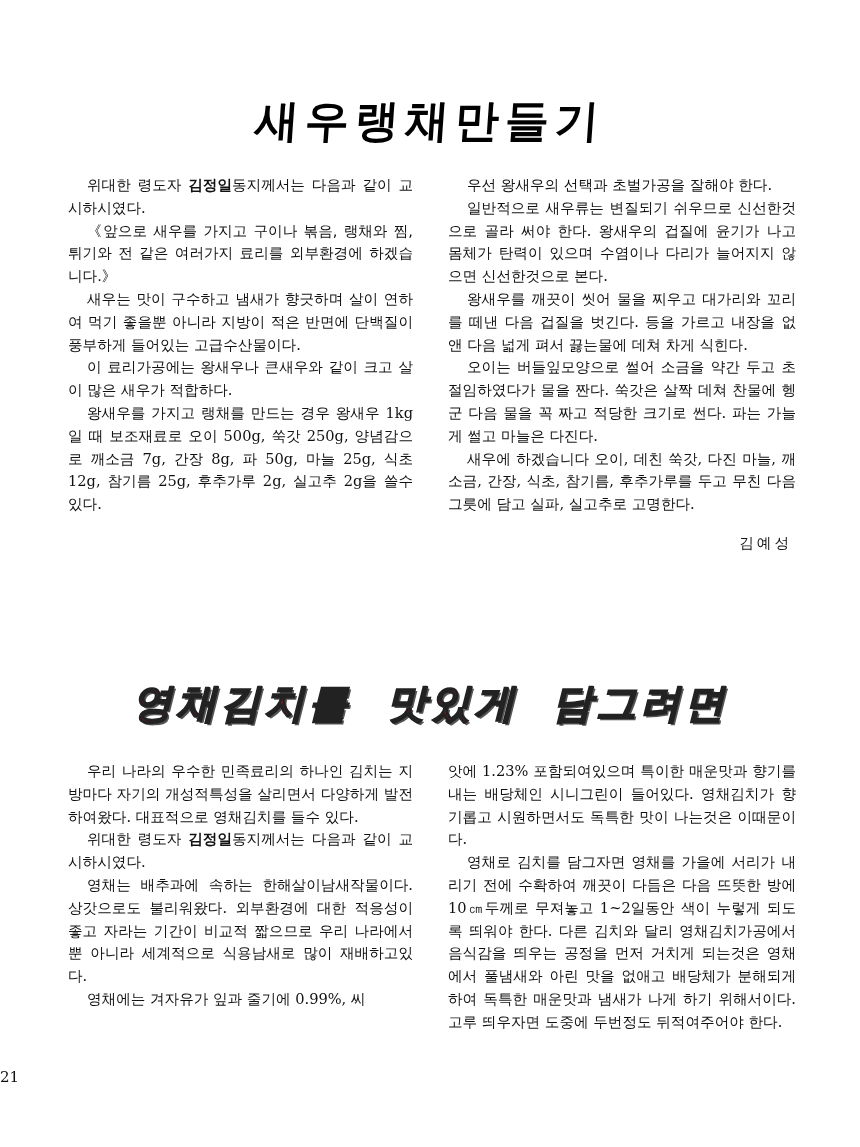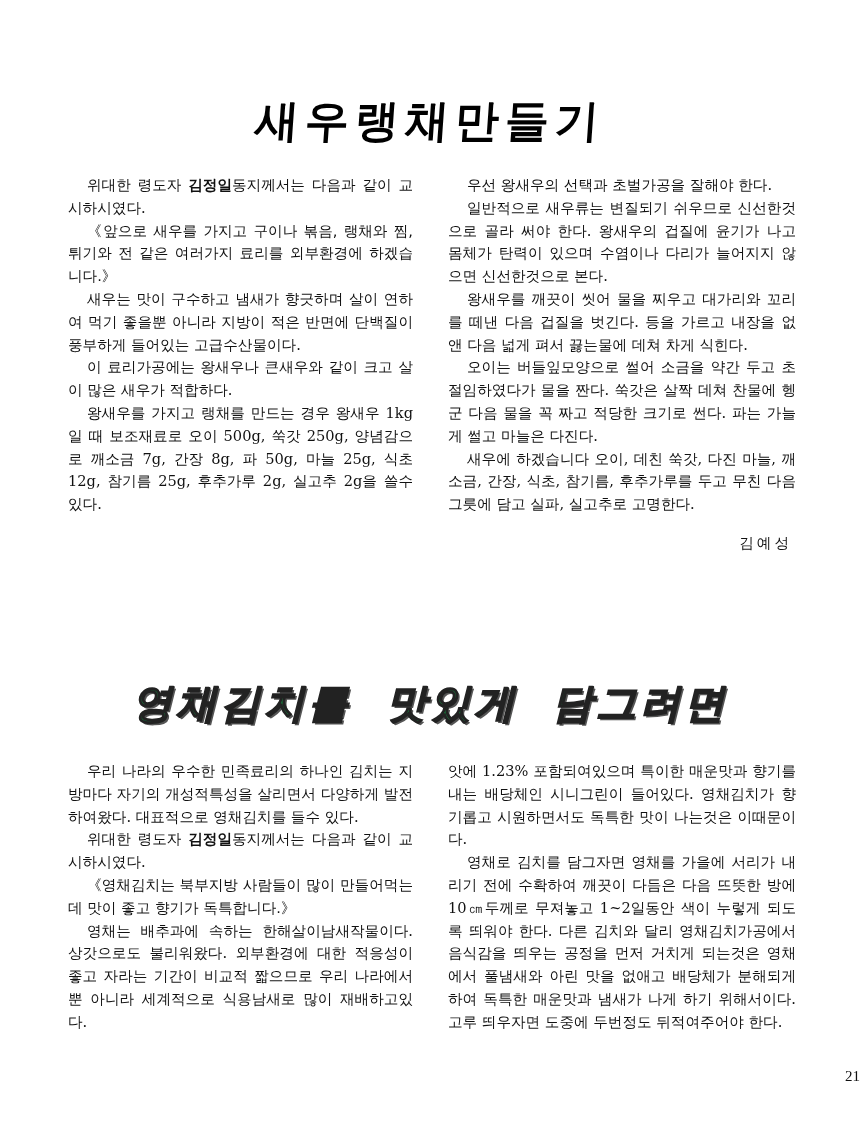--- a/index.html
+++ b/index.html
@@ -3,33 +3,33 @@
 <meta charset="utf-8">
 <style>
   html, body { margin:0; padding:0; background:#ffffff; }
   body { width:860px; height:1147px; position:relative; overflow:hidden;
          font-family:"DejaVu Serif","Liberation Serif",serif; color:#111; }
   .title1 { position:absolute; left:0; top:92px; width:860px; text-align:center;
             font-family:"DejaVu Sans","Liberation Sans",sans-serif; font-weight:bold;
             font-size:44px; letter-spacing:6px; color:#000; transform:skewX(-4deg); }
   .title2 { position:absolute; left:0; top:676px; width:860px; text-align:center;
             font-family:"DejaVu Serif","Liberation Serif",serif; font-weight:bold; font-style:italic;
-            font-size:40px; letter-spacing:4px; word-spacing:16px; color:#15803d;
+            font-size:40px; letter-spacing:4px; word-spacing:16px; color:#7f1d1d;
             -webkit-text-stroke:1.5px #222; text-shadow:2px 2px 0 #555; }
   .col { position:absolute; font-size:14.6px; line-height:22.8px; text-align:justify; }
   .col p { margin:0; text-indent:1.3em; }
   .col .q { font-family:"DejaVu Sans","Liberation Sans",sans-serif; }
   .col b { font-weight:bold; }
   .sig { text-align:right; padding-right:4px; letter-spacing:3px; margin-top:16px; }
   #c1 { left:68px; top:174px; width:345px; }
   #c2 { left:448px; top:174px; width:348px; }
   #c3 { left:68px; top:760px; width:345px; }
   #c4 { left:448px; top:760px; width:348px; }
-  .pageno { position:absolute; left:0; top:1068px; width:860px; text-align:right;
-            font-size:15px;font-family:Liberation Serif, serif; }
+  .pageno { position:absolute; left:0; top:1068px; width:860px; text-align:left;
+            font-size:15px; }
 </style>
 </head>
 <body>
 
 <div class="title1">새우랭채만들기</div>
 
 <div class="col" id="c1">
   <p><span>위대한 령도자 </span><b>김정일</b><span>동지께서는 다음과 같이 교시하시였다.</span></p>
   <p class="q">《앞으로 새우를 가지고 구이나 볶음, 랭채와 찜, 튀기와 전 같은 여러가지 료리를 외부환경에 하겠습니다.》</p>
   <p>새우는 맛이 구수하고 냄새가 향긋하며 살이 연하여 먹기 좋을뿐 아니라 지방이 적은 반면에 단백질이 풍부하게 들어있는 고급수산물이다.</p>
@@ -44,22 +44,22 @@
   <p>오이는 버들잎모양으로 썰어 소금을 약간 두고 초절임하였다가 물을 짠다. 쑥갓은 살짝 데쳐 찬물에 헹군 다음 물을 꼭 짜고 적당한 크기로 썬다. 파는 가늘게 썰고 마늘은 다진다.</p>
   <p>새우에 하겠습니다 오이, 데친 쑥갓, 다진 마늘, 깨소금, 간장, 식초, 참기름, 후추가루를 두고 무친 다음 그릇에 담고 실파, 실고추로 고명한다.</p>
   <div class="sig">김예성</div>
 </div>
 
 <div class="title2">영채김치를 맛있게 담그려면</div>
 
 <div class="col" id="c3">
   <p>우리 나라의 우수한 민족료리의 하나인 김치는 지방마다 자기의 개성적특성을 살리면서 다양하게 발전하여왔다. 대표적으로 영채김치를 들수 있다.</p>
   <p><span>위대한 령도자 </span><b>김정일</b><span>동지께서는 다음과 같이 교시하시였다.</span></p>
-  <p class="q">《영채김치는 북부지방 사람들이 많이 만들어먹는데 맛이 좋고 향기가 독특합니다.》</p>
   <p>영채는 배추과에 속하는 한해살이남새작물이다. 상갓으로도 불리워왔다. 외부환경에 대한 적응성이 좋고 자라는 기간이 비교적 짧으므로 우리 나라에서뿐 아니라 세계적으로 식용남새로 많이 재배하고있다.</p>
+  <p>영채에는 겨자유가 잎과 줄기에 0.99%, 씨</p>
 </div>
 
 <div class="col" id="c4">
   <p style="text-indent:0">앗에 1.23% 포함되여있으며 특이한 매운맛과 향기를 내는 배당체인 시니그린이 들어있다. 영채김치가 향기롭고 시원하면서도 독특한 맛이 나는것은 이때문이다.</p>
   <p>영채로 김치를 담그자면 영채를 가을에 서리가 내리기 전에 수확하여 깨끗이 다듬은 다음 뜨뜻한 방에 10㎝두께로 무져놓고 1~2일동안 색이 누렇게 되도록 띄워야 한다. 다른 김치와 달리 영채김치가공에서 음식감을 띄우는 공정을 먼저 거치게 되는것은 영채에서 풀냄새와 아린 맛을 없애고 배당체가 분해되게 하여 독특한 매운맛과 냄새가 나게 하기 위해서이다. 고루 띄우자면 도중에 두번정도 뒤적여주어야 한다.</p>
 </div>
 
 <div class="pageno">21</div>
 
 </body></html>

